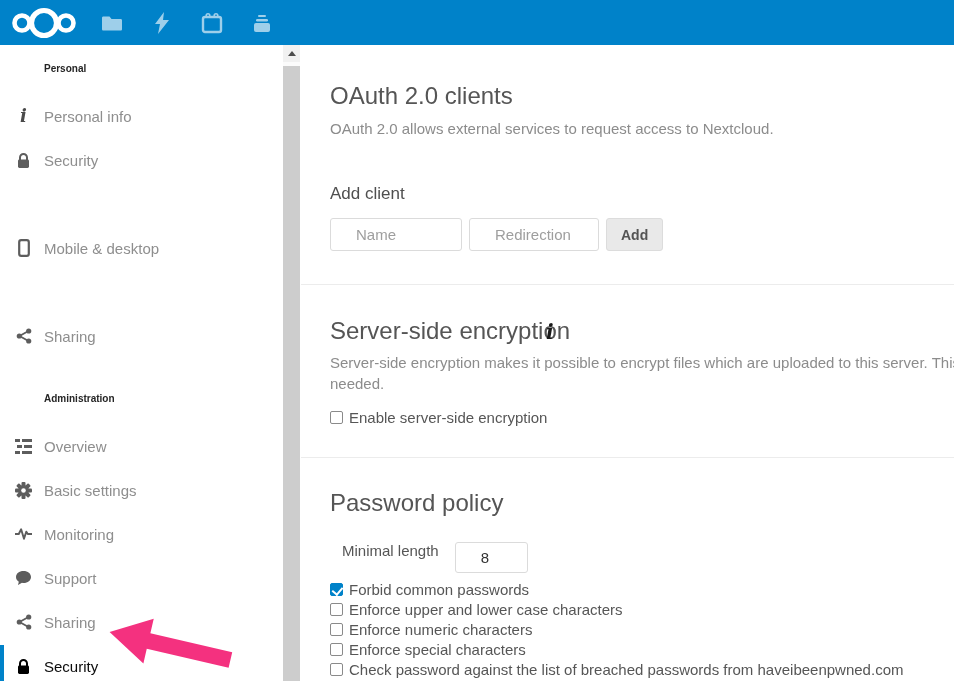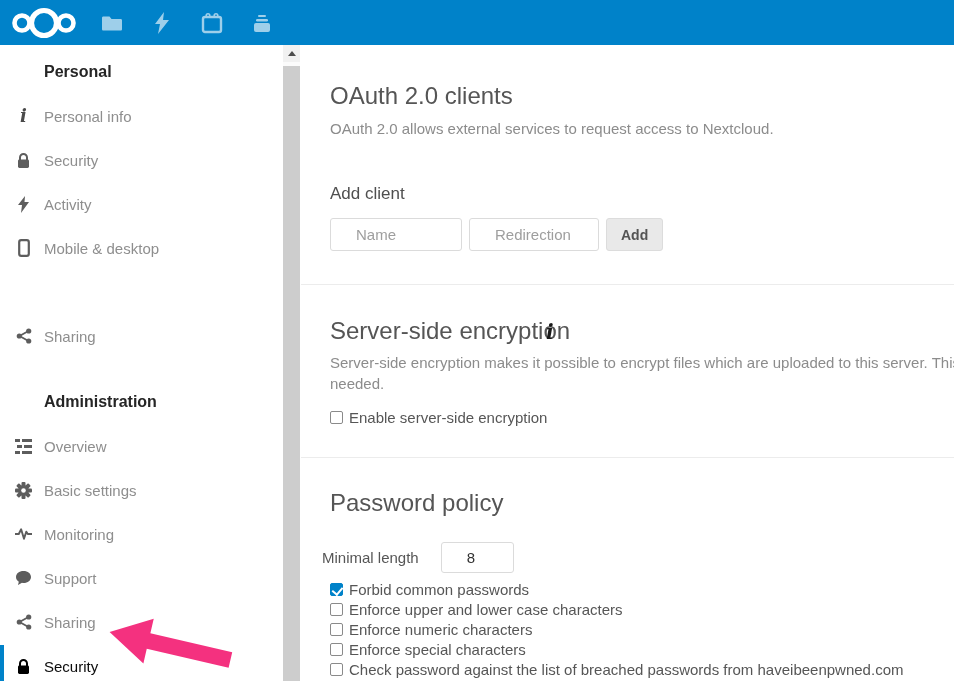--- a/index.html
+++ b/index.html
@@ -8,21 +8,21 @@
   .page { position:relative; width:954px; height:681px; overflow:hidden; background:#fff; }
 
   
   .topbar { position:absolute; left:0; top:0; width:954px; height:45px; background:#0082c9; display:flex; align-items:center; }
   .logo { margin-left:10px; width:68px; height:36px; display:flex; align-items:center; justify-content:center; }
   .appicons { display:flex; align-items:center; margin-left:22px; gap:26px; }
   .appbtn { width:24px; height:24px; display:flex; align-items:center; justify-content:center; opacity:.62; cursor:pointer; }
 
   
   .sidebar { position:absolute; left:0; top:45px; width:300px; height:636px; background:#fff; }
-  .nav-caption { position:absolute; left:44px; font-size:16px; font-weight:bold; color:#252525; }
+  .nav-caption { position:absolute; left:44px; font-size:10px; font-weight:bold; color:#252525; }
   .nav-item { position:absolute; left:0; width:280px; height:24px; display:flex; align-items:center; padding-left:15px; cursor:pointer; }
   .nav-item .ic { width:17px; height:20px; display:flex; align-items:center; justify-content:center; margin-right:12px; color:#737373; }
   .nav-item .lbl { font-size:15px; color:#8e8e8e; }
   .nav-item.active .lbl { color:#0b0b0b; }
   .nav-item.active .ic { color:#000; }
   .active-bar { position:absolute; left:0; top:600px; width:4px; height:36px; background:#0082c9; }
   .serif-i { font-family:"DejaVu Serif","Liberation Serif",serif; font-style:italic; font-weight:bold; font-size:18px; line-height:1; color:#4a4a4a; }
 
   
   .scrollbar { position:absolute; left:283px; top:45px; width:17px; height:636px; background:#fbfbfb; }
@@ -38,21 +38,21 @@
   .sub-title { position:absolute; left:30px; font-size:17px; font-weight:normal; color:#4f4f4f; }
   .inputs-row { position:absolute; left:30px; display:flex; align-items:center; gap:7px; }
   input[type=text] { height:33px; border:1px solid #dbdbdb; border-radius:3px; padding:0 25px; font-size:15px; color:#333; font-family:inherit; outline:none; }
   input[type=text]::placeholder { color:#9e9e9e; }
   .btn { height:33px; padding:2px 14px; background:#e9e9e9; border:1px solid #dcdcdc; border-radius:3px; font-size:14px; font-weight:bold; color:#545454; cursor:pointer; font-family:inherit; }
   .cb-row { position:absolute; left:30px; display:flex; align-items:center; gap:6px; cursor:pointer; }
   .cb { width:13px; height:13px; border:1px solid #8a8a8a; border-radius:2px; background:#fff; position:relative; flex:0 0 13px; }
   .cb.checked { background:#0082c9; border-color:#0082c9; }
   .cb.checked::after { content:""; position:absolute; left:2.5px; top:0.5px; width:5px; height:8px; border:solid #fff; border-width:0 2px 2px 0; transform:rotate(40deg); }
   .cb-label { font-size:15px; color:#565656; white-space:nowrap; }
-  .ml-row { position:absolute; left:22px; display:flex; align-items:center; gap:22px; }
+  .ml-row { position:absolute; left:42px; display:flex; align-items:flex-start; gap:16px; }
   .ml-label { font-size:15px; color:#565656; }
   .info-badge { position:absolute; font-family:"DejaVu Serif","Liberation Serif",serif; font-style:italic; font-weight:bold; font-size:20px; color:#1a1a1a; }
 
   .arrow-annotation { position:absolute; left:100px; top:612px; width:140px; height:69px; pointer-events:none; }
 </style>
 </head>
 <body>
 
 <div class="page">
 
@@ -106,28 +106,20 @@
     <div class="nav-item" style="top:103px">
       <span class="ic">
         <svg width="15" height="17" viewBox="0 0 15 17">
             <path fill="none" stroke="#5d5d5d" stroke-width="2" d="M4 8V5.5a3.5 3.5 0 0 1 7 0V8"></path>
             <rect x="2" y="7.5" width="11" height="8.5" rx="1.4" fill="#5d5d5d"></rect>
           </svg>
       </span>
       <span class="lbl">Security</span>
     </div>
 
-    <div class="nav-item" style="top:147px">
-      <span class="ic">
-        <svg width="14" height="17" viewBox="0 0 14 17">
-            <polygon fill="#5d5d5d" points="8,0 1,9 5,9 4,17 12,6 7.5,6"></polygon>
-          </svg>
-      </span>
-      <span class="lbl">Activity</span>
-    </div>
 
     <div class="nav-item" style="top:191px">
       <span class="ic">
         <svg width="12" height="18" viewBox="0 0 12 18">
             <rect x="1.2" y="1.2" width="9.6" height="15.6" rx="2" fill="none" stroke="#5d5d5d" stroke-width="2.2"></rect>
           </svg>
       </span>
       <span class="lbl">Mobile &amp; desktop</span>
     </div>
 

